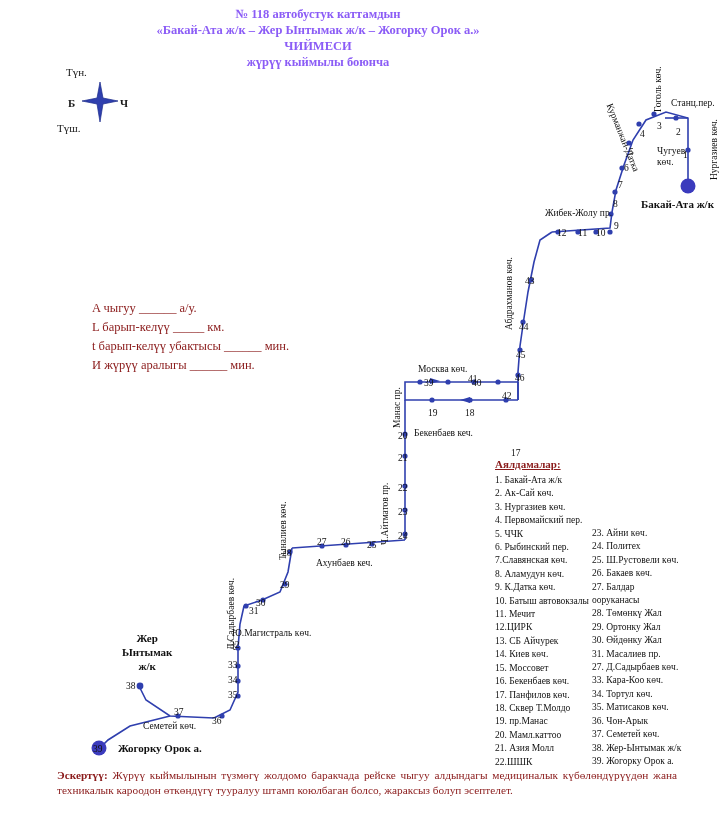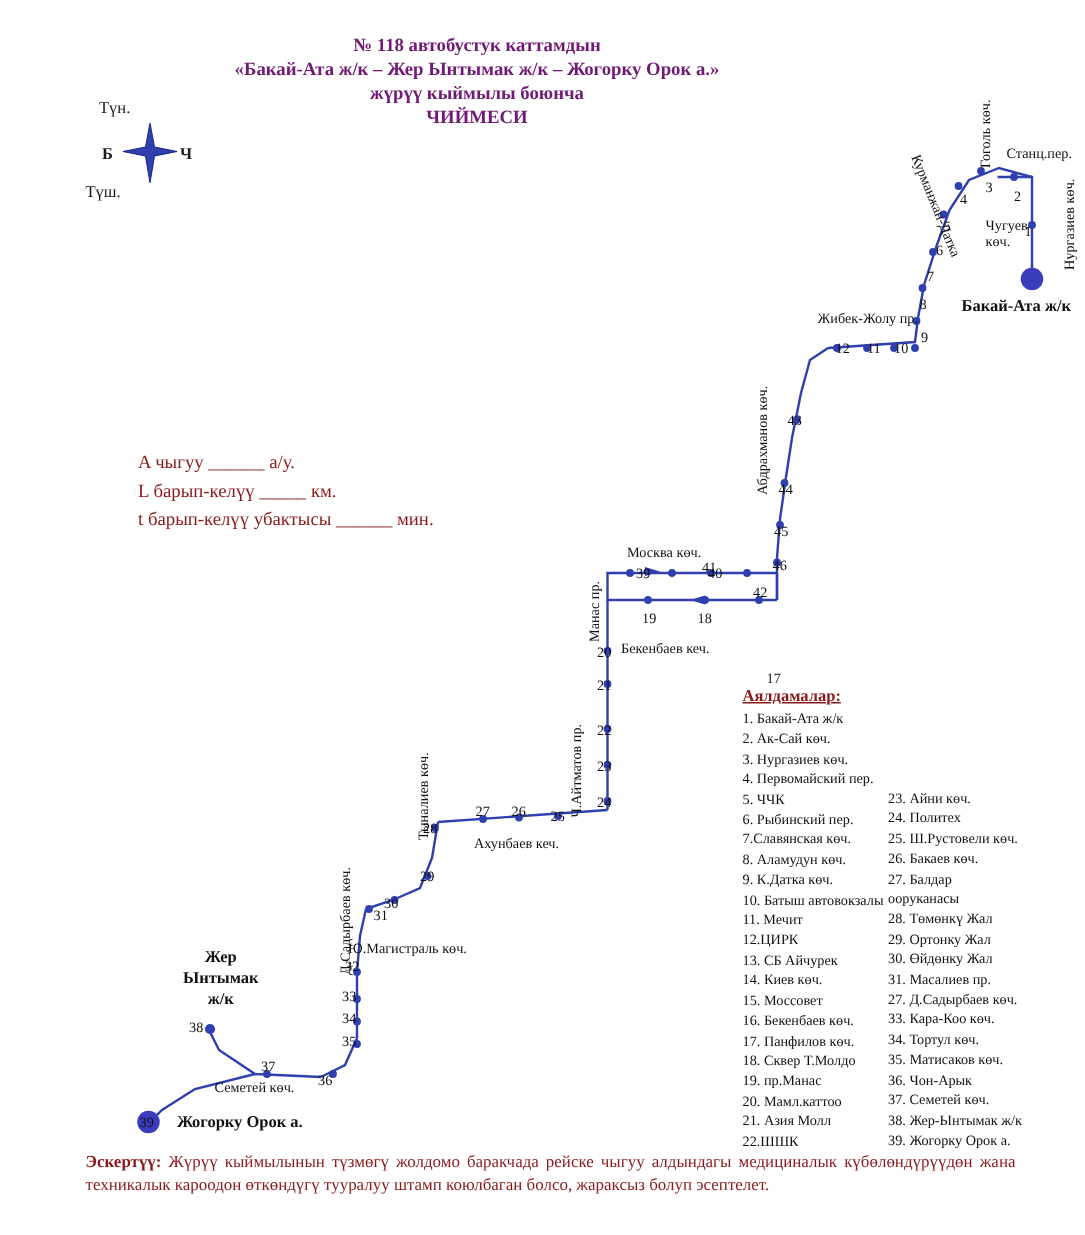--- a/index.html
+++ b/index.html
@@ -5,22 +5,22 @@
   html,body{margin:0;padding:0;}
   body{
     width:723px;height:823px;
     background:#ffffff;
     font-family:"Liberation Serif", serif;
     position:relative;
     overflow:hidden;
   }
   .abs{position:absolute;}
   #title{
-    top:22px;left:0;width:636px;text-align:center;
-    color:#701a75;font-weight:bold;font-size:12.5px;line-height:16px;
+    top:6px;left:0;width:636px;text-align:center;
+    color:#8b5cf6;font-weight:bold;font-size:12.5px;line-height:16px;
   }
   #title div{white-space:nowrap;}
   .compass-label{
     color:#1a1a1a;font-size:11px;font-family:"Liberation Serif",serif;
   }
   #svgmain{position:absolute;top:0;left:0;}
   .formula{
     color:#8a1a1a;font-size:12.5px;line-height:19px;font-family:"Liberation Serif",serif;
     white-space:nowrap;
   }
@@ -50,37 +50,38 @@
     font-family:"Liberation Serif",serif;
   }
   #note b{font-weight:bold;}
 </style>
 </head>
 <body>
 
 <div class="abs" id="title">
   <div>№ 118  автобустук каттамдын</div>
   <div>«Бакай-Ата ж/к – Жер Ынтымак ж/к – Жогорку Орок а.»</div>
+  <div>ЧИЙМЕСИ</div>
   <div>жүрүү кыймылы боюнча</div>
-  <div>ЧИЙМЕСИ</div>
 </div>
 
 <div class="abs compass-label" style="left:66px;top:66px;">Түн.</div>
 <div class="abs compass-label" style="left:57px;top:122px;">Түш.</div>
 <div class="abs compass-label" style="left:68px;top:97px;font-weight:bold;">Б</div>
 <div class="abs compass-label" style="left:120px;top:97px;font-weight:bold;">Ч</div>
 
 <svg class="abs" style="left:80px;top:82px;" width="48" height="42">
   <polygon points="20,0 23,16 38,19 23,22 20,40 17,22 2,19 17,16" fill="#2f3fae" stroke="#1a2a8a" stroke-width="0.7"></polygon>
 </svg>
 
 <div class="abs" style="left:92px;top:299px;">
   <div class="formula">A чыгуу ______ а/у.</div>
   <div class="formula">L барып-келүү _____ км.</div>
   <div class="formula">t барып-келүү убактысы ______ мин.</div>
+  <div class="formula">И жүрүү аралыгы ______ мин.</div>
 </div>
 
 <svg id="svgmain" width="723" height="823">
   <g stroke="#2f3fae" stroke-width="1.6" fill="none">
 
     <path d="M688,184 L688,118 L666,112 L646,120 L633,140 L624,165 L616,190 L612,212 L610,228 L552,232"></path>
     <path d="M688,118 L665,118"></path>
 
     <path d="M552,232 L540,240 L534,262 L528,292 L524,318 L520,346 L518,372 L518,400"></path>
 

